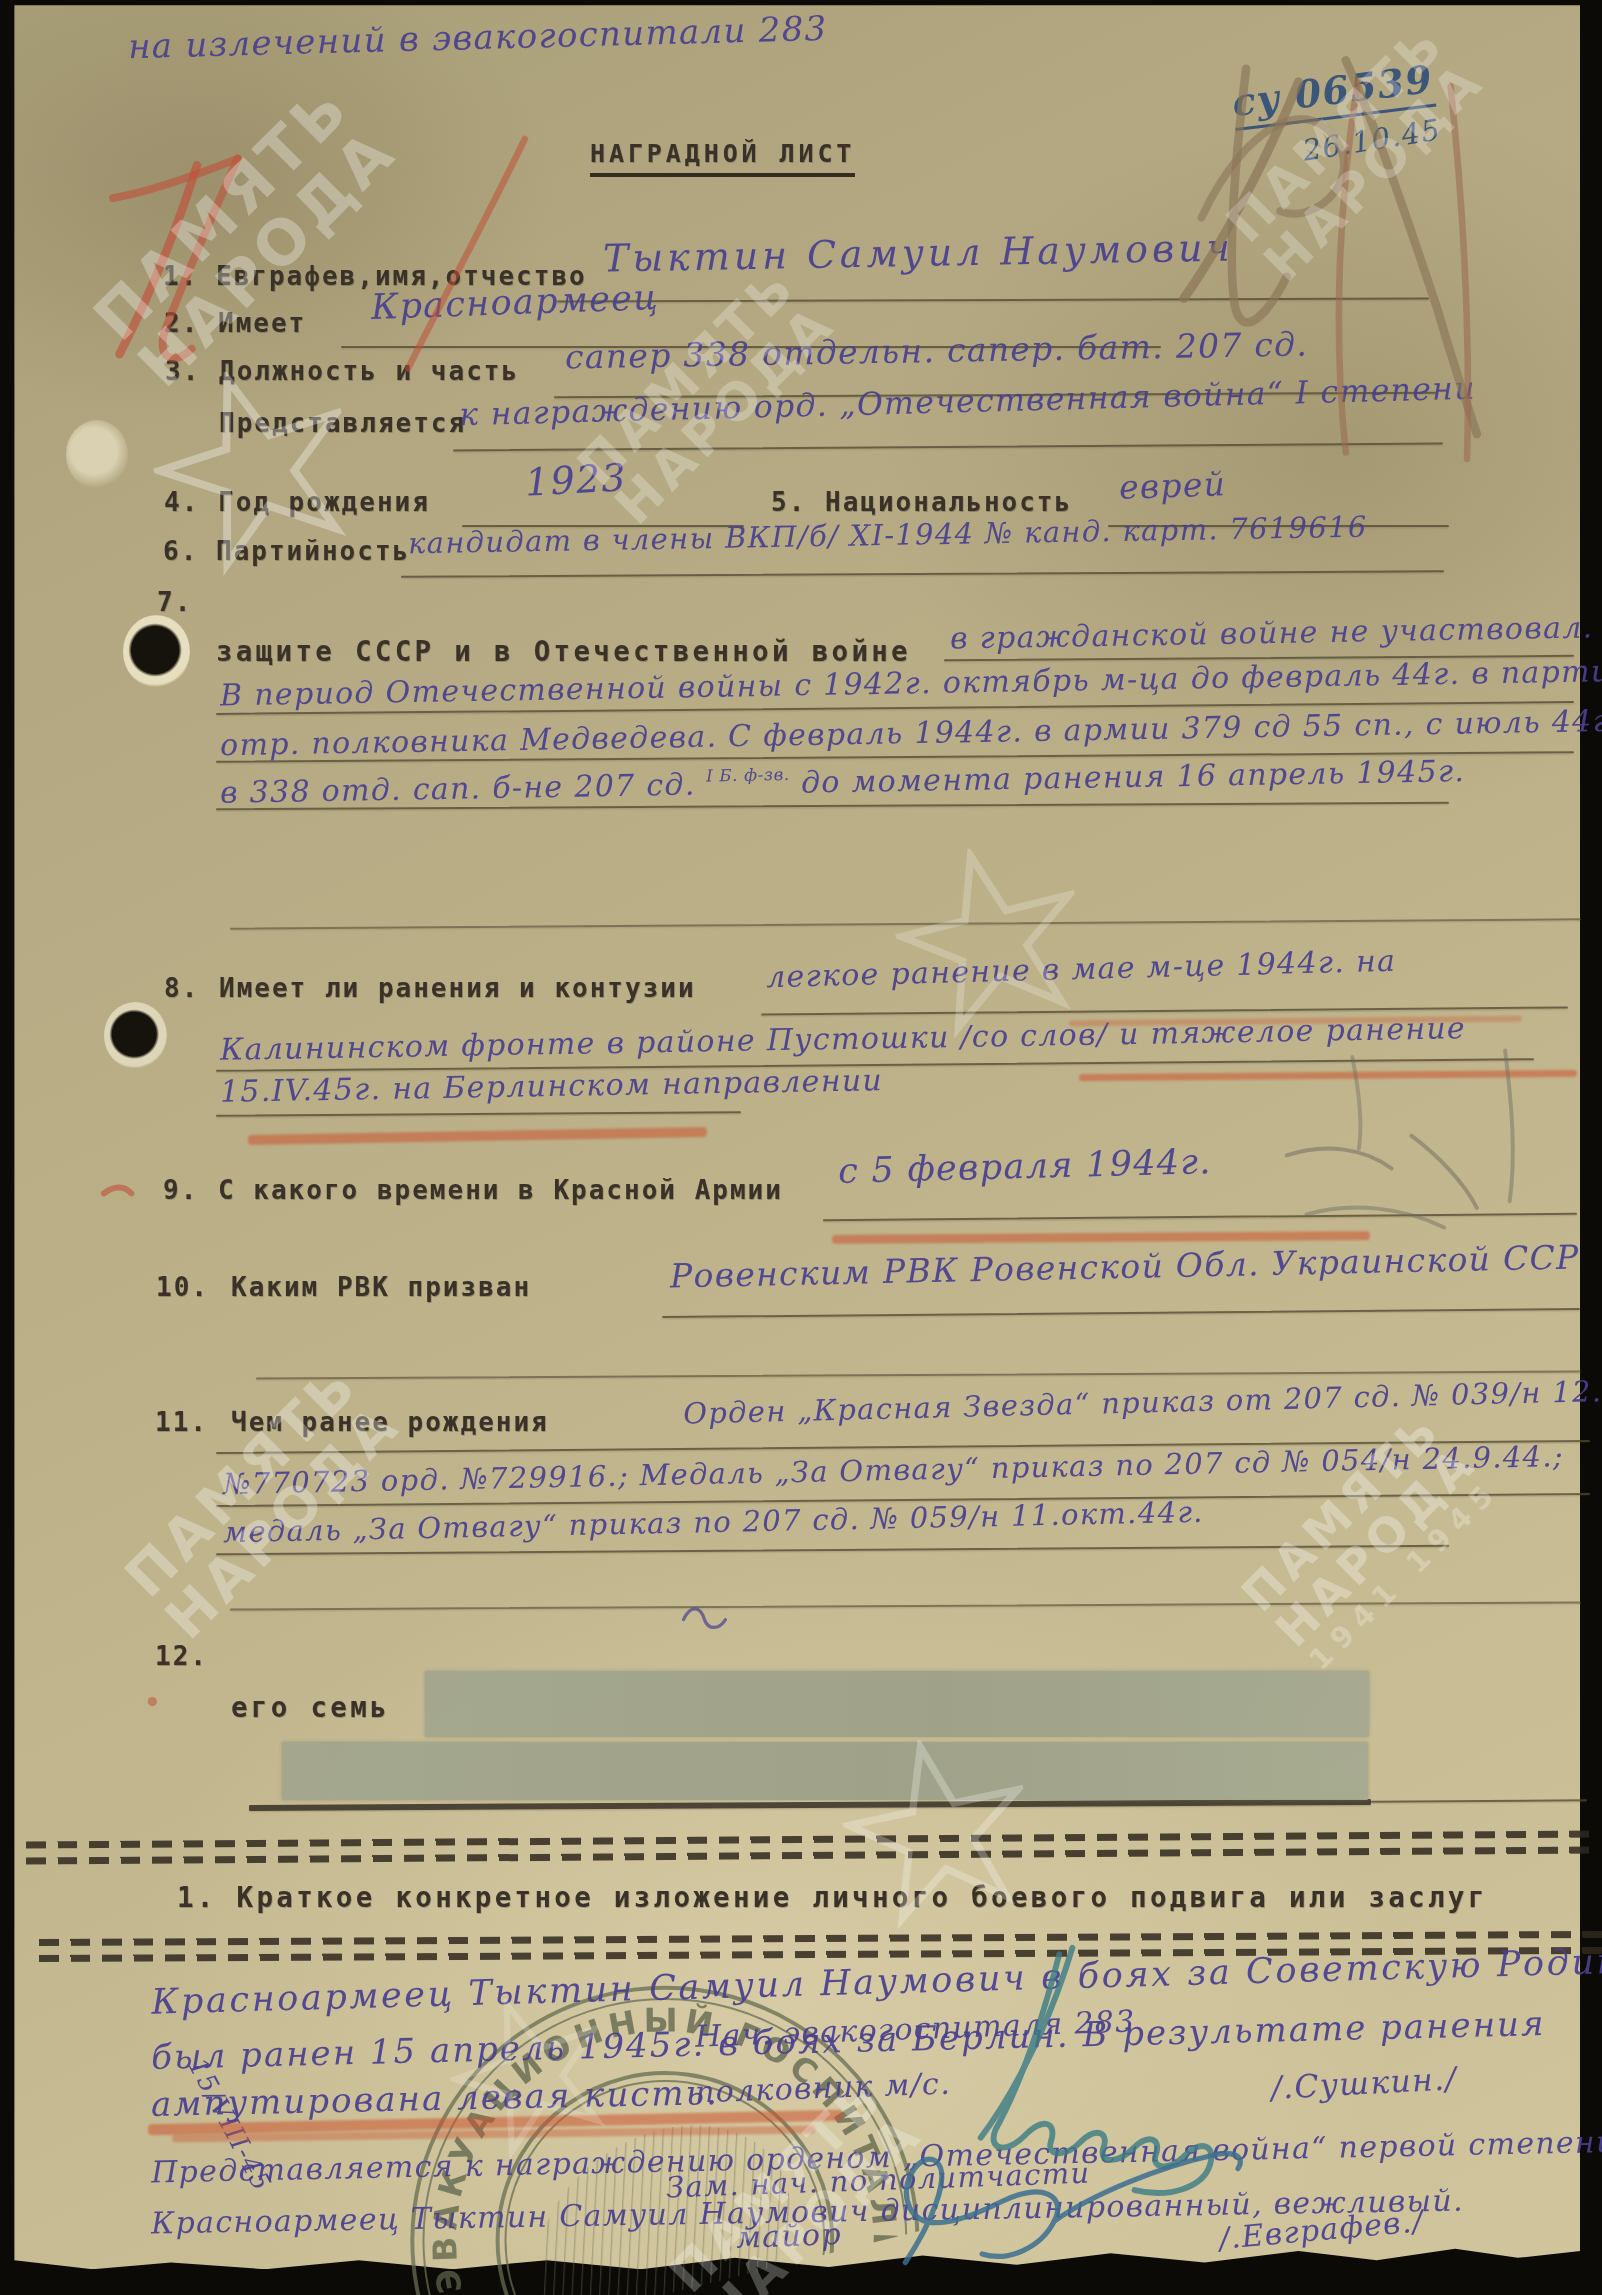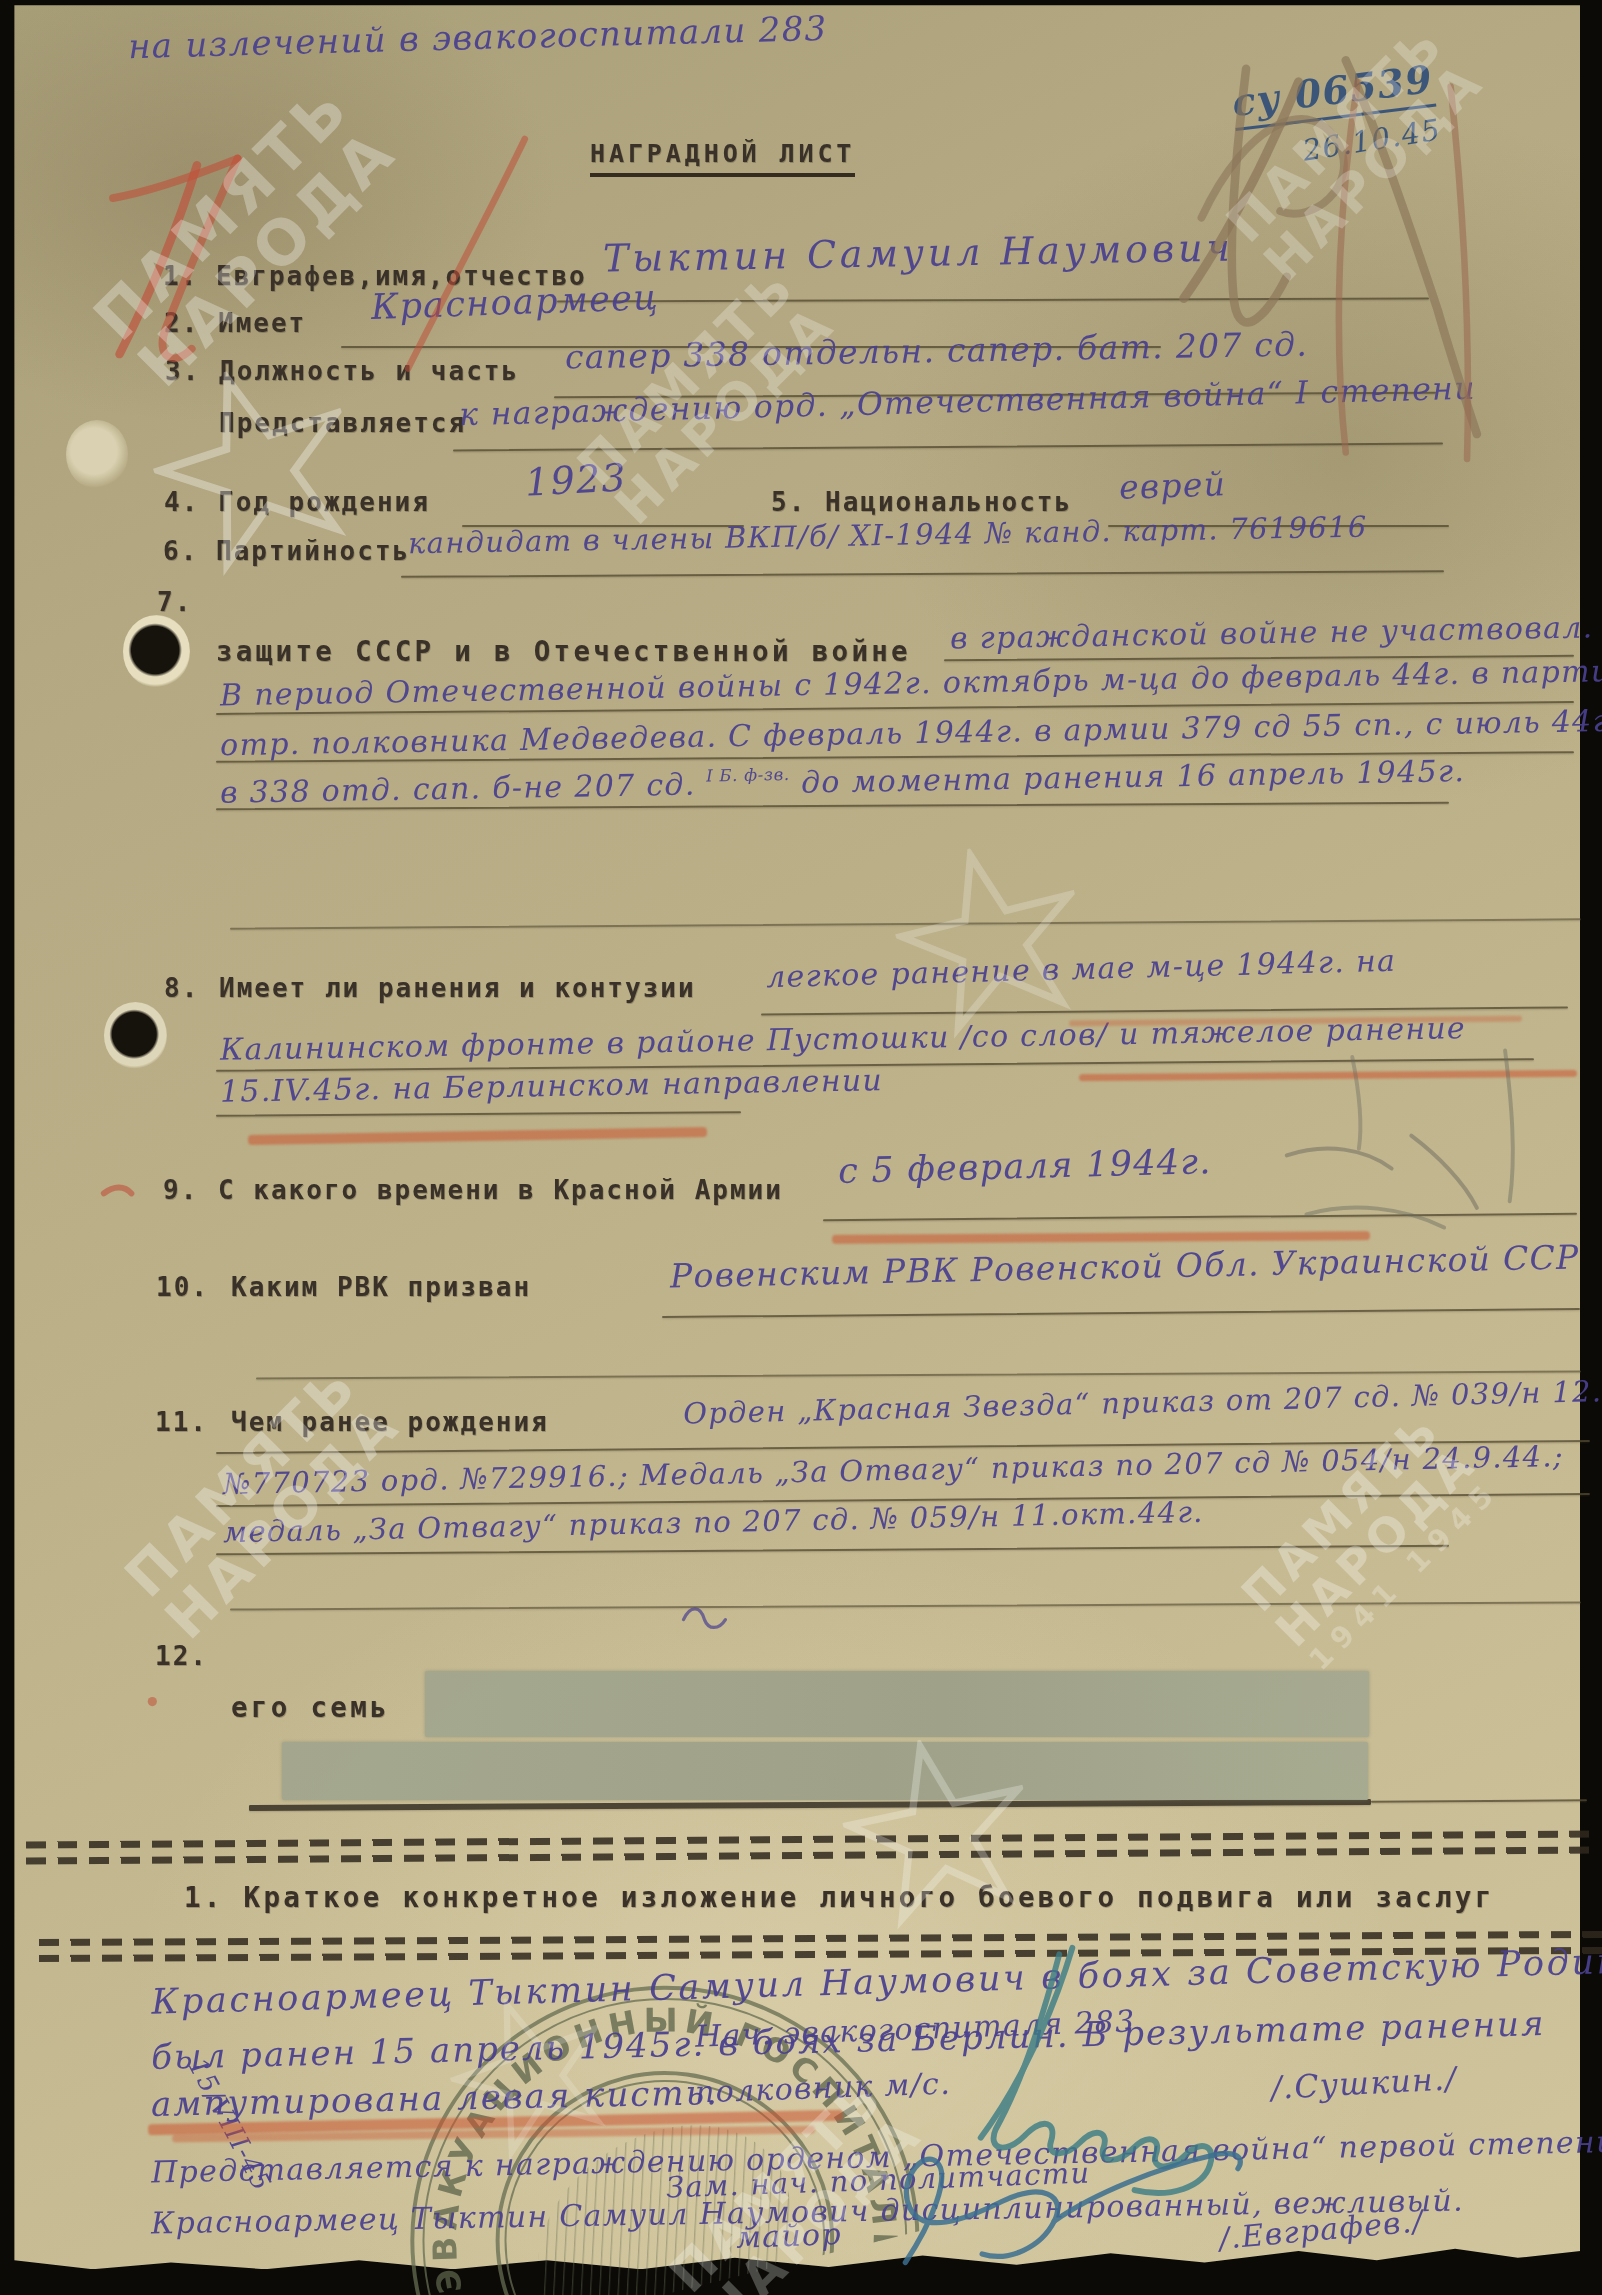--- a/index.html
+++ b/index.html
@@ -141,21 +141,21 @@
 
   <div class="t" style="left:155px;top:1641px;">12.</div>
   <div class="t wide" style="left:231px;top:1691px;filter:blur(0.4px);">его семь</div>
   <div class="redact" style="left:425px;top:1671px;width:944px;height:66px;"></div>
   <div class="redact" style="left:282px;top:1742px;width:1086px;height:58px;"></div>
   <div class="rule" style="left:249px;top:1802px;width:1122px;height:5.9px;background:rgba(44,38,28,.8);transform:rotate(-.3deg);"></div>
   <div class="rule" style="left:1371px;top:1800px;width:216px;transform:rotate(-.4deg);"></div>
 
   <div class="dashrow" style="left:26px;top:1836px;width:1574px;transform:rotate(-.4deg);"></div>
   <div class="dashrow" style="left:26px;top:1852px;width:1574px;transform:rotate(-.4deg);"></div>
-  <div class="t wide" style="left:184px;top:1881px;">1. Краткое конкретное изложение личного боевого подвига или заслуг</div>
+  <div class="t wide" style="left:177px;top:1881px;">1. Краткое конкретное изложение личного боевого подвига или заслуг</div>
   <div class="dashrow" style="left:39px;top:1935px;width:1567px;transform:rotate(-.3deg);"></div>
   <div class="dashrow" style="left:39px;top:1951px;width:1567px;transform:rotate(-.3deg);"></div>
 
   <div class="h" style="left:151px;top:1961px;font-size:35px;letter-spacing:2.6px;transform:rotate(-1.6deg);">Красноармеец Тыктин Самуил Наумович в боях за Советскую Родину</div>
   <div class="h" style="left:151px;top:2020px;font-size:34px;letter-spacing:2px;transform:rotate(-1.4deg);">был ранен 15 апрель 1945г. в боях за Берлин. В результате ранения</div>
   <div class="h" style="left:151px;top:2078px;font-size:34px;letter-spacing:2px;transform:rotate(-1.2deg);">ампутирована левая кисть.</div>
   <div class="redul" style="left:148px;top:2117px;width:695px;height:11px;transform:rotate(-1.2deg);"></div>
   <div class="redul" style="left:172px;top:2130px;width:643px;height:7.9px;transform:rotate(-.8deg);opacity:.75;"></div>
   <div class="h" style="left:151px;top:2139px;font-size:30px;transform:rotate(-1.2deg);">Представляется к награждению орденом „Отечественная война“ первой степени.</div>
   <div class="h" style="left:151px;top:2194px;font-size:30px;transform:rotate(-1deg);">Красноармеец Тыктин Самуил Наумович дисциплинированный, вежливый.</div>

